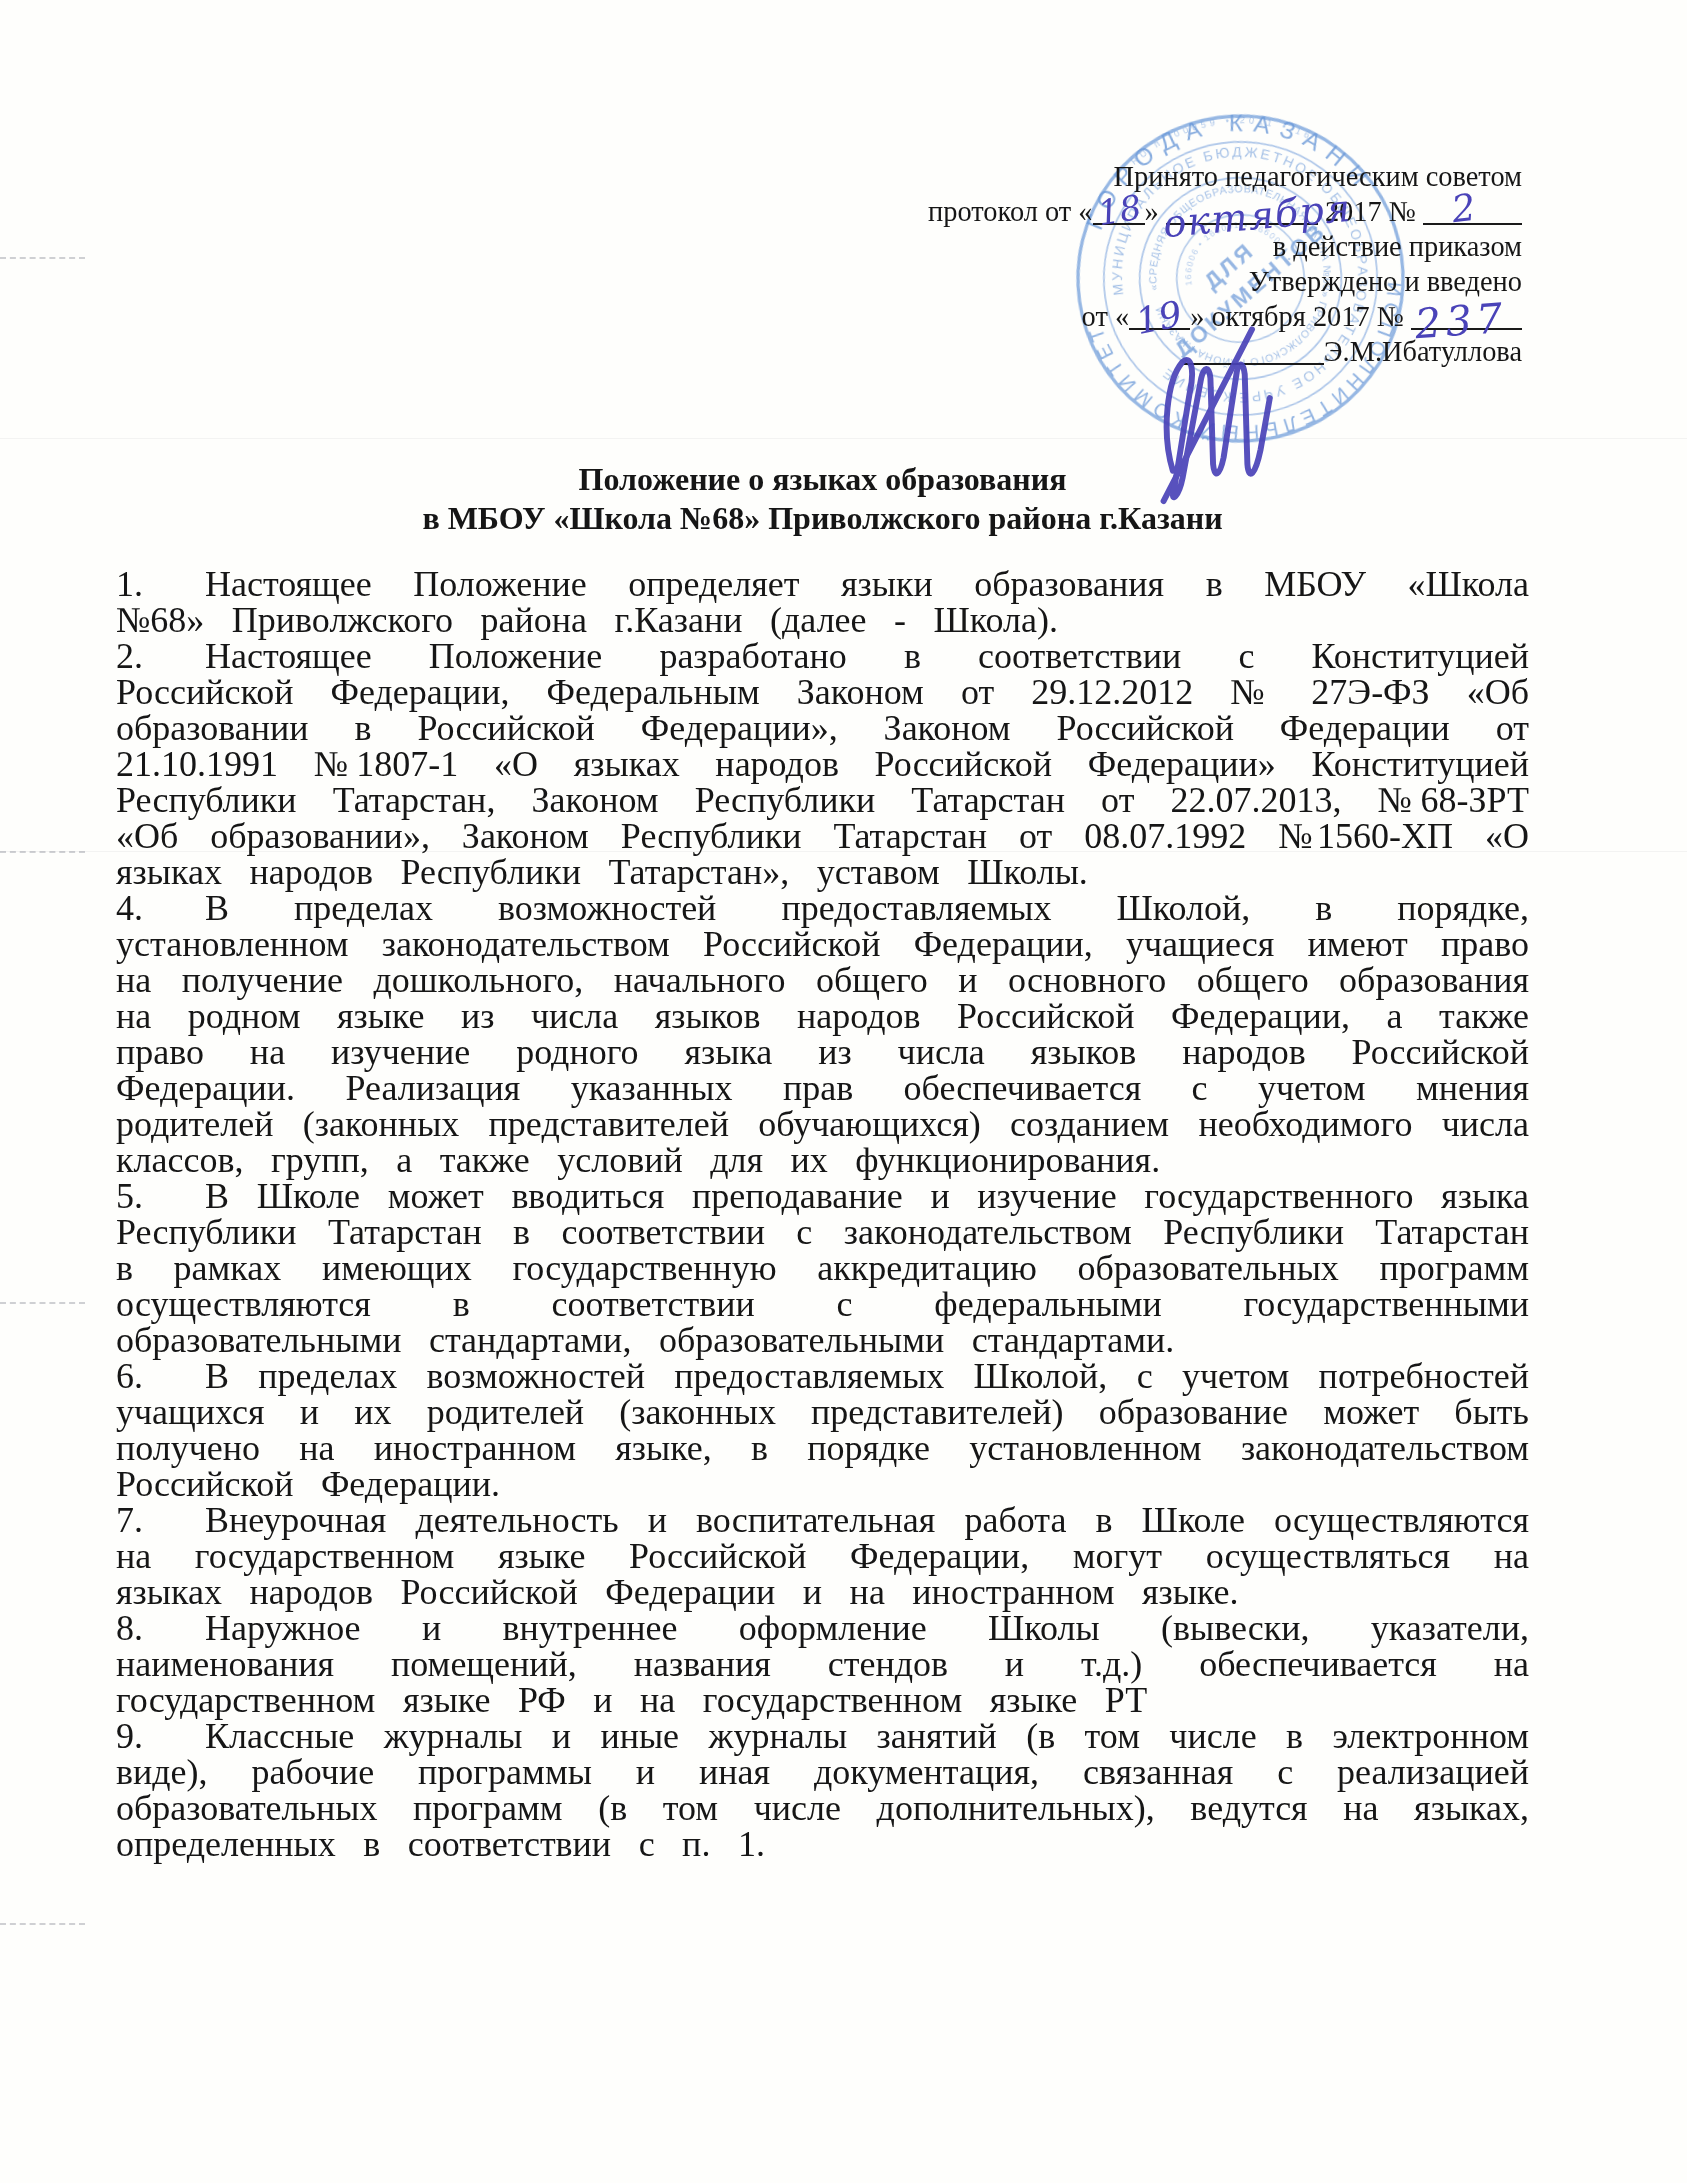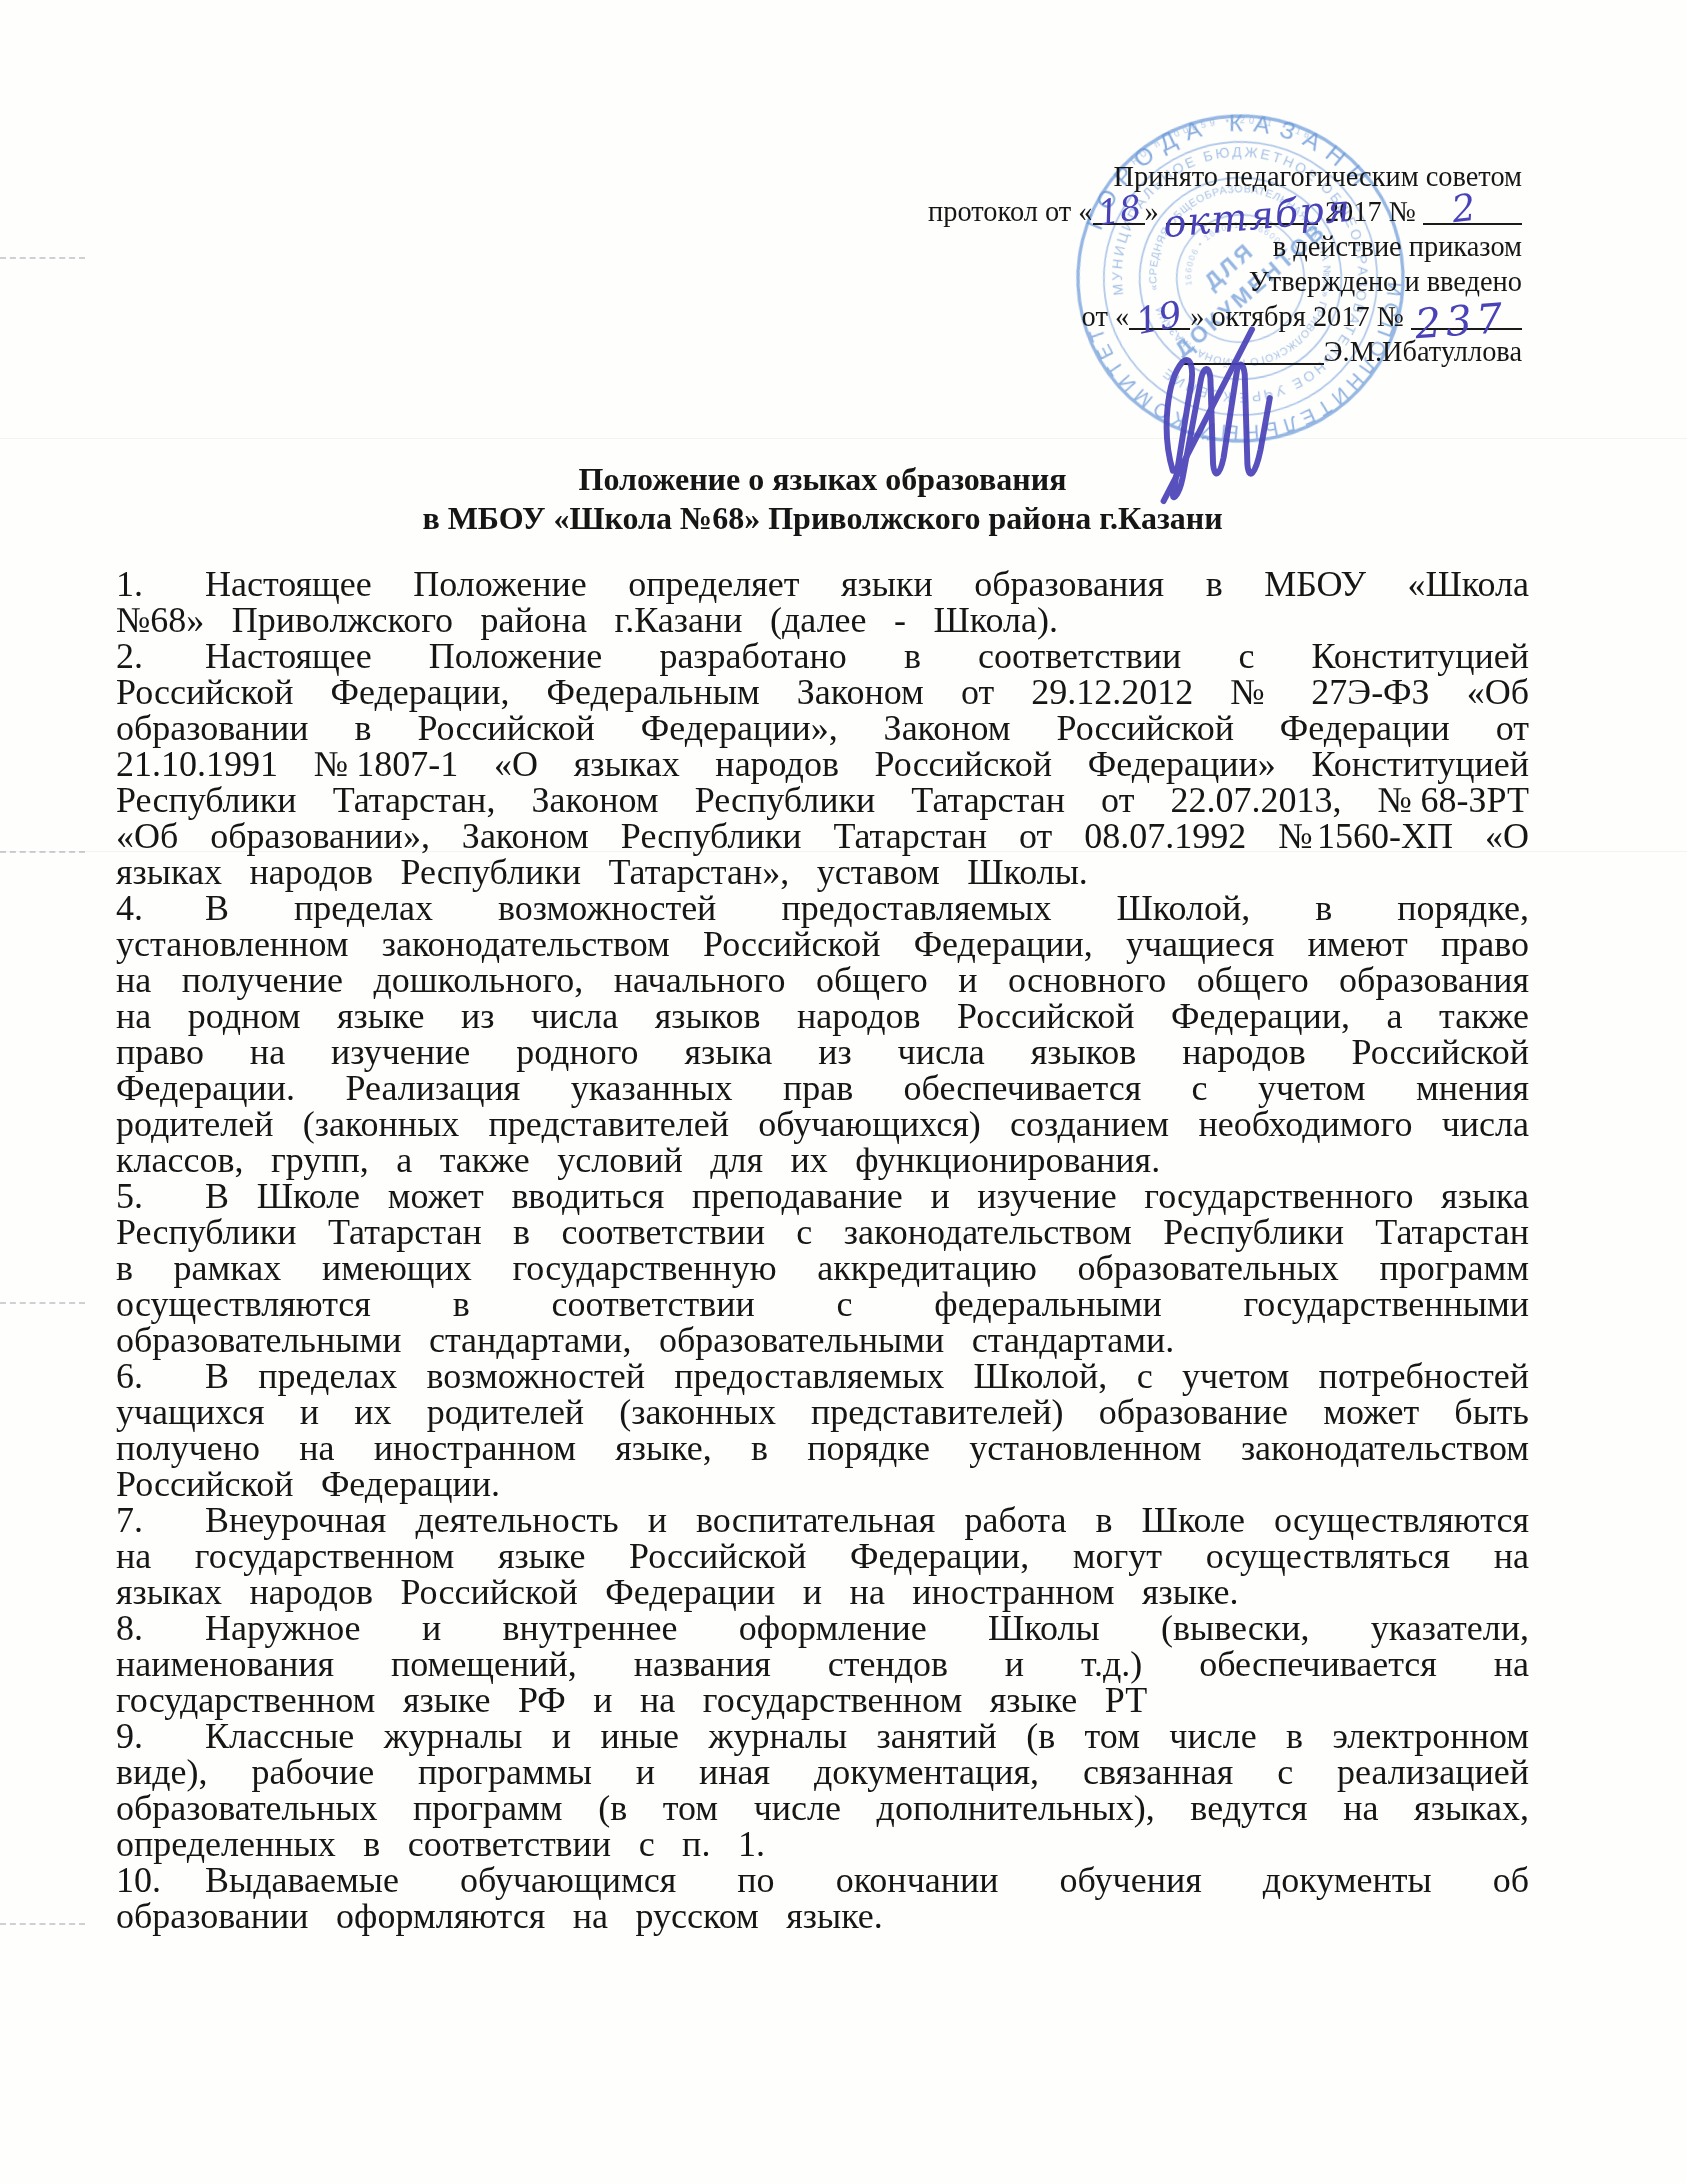--- a/index.html
+++ b/index.html
@@ -118,21 +118,20 @@
 
   <div class="items">
     <p><span class="num">1.</span><span>Настоящее Положение определяет языки образования в МБОУ «Школа №68» Приволжского района г.Казани (далее - Школа).</span></p>
     <p><span class="num">2.</span><span>Настоящее Положение разработано в соответствии с Конституцией Российской Федерации, Федеральным Законом от 29.12.2012 № 27Э-ФЗ «Об образовании в Российской Федерации», Законом Российской Федерации от 21.10.1991 №1807-1 «О языках народов Российской Федерации» Конституцией Республики Татарстан, Законом Республики Татарстан от 22.07.2013, №68-ЗРТ «Об образовании», Законом Республики Татарстан от 08.07.1992 №1560-ХП «О языках народов Республики Татарстан», уставом Школы.</span></p>
     <p><span class="num">4.</span><span>В пределах возможностей предоставляемых Школой, в порядке, установленном законодательством Российской Федерации, учащиеся имеют право на получение дошкольного, начального общего и основного общего образования на родном языке из числа языков народов Российской Федерации, а также право на изучение родного языка из числа языков народов Российской Федерации. Реализация указанных прав обеспечивается с учетом мнения родителей (законных представителей обучающихся) созданием необходимого числа классов, групп, а также условий для их функционирования.</span></p>
     <p><span class="num">5.</span><span>В Школе может вводиться преподавание и изучение государственного языка Республики Татарстан в соответствии с законодательством Республики Татарстан в рамках имеющих государственную аккредитацию образовательных программ осуществляются в соответствии с федеральными государственными образовательными стандартами, образовательными стандартами.</span></p>
     <p><span class="num">6.</span><span>В пределах возможностей предоставляемых Школой, с учетом потребностей учащихся и их родителей (законных представителей) образование может быть получено на иностранном языке, в порядке установленном законодательством Российской Федерации.</span></p>
     <p><span class="num">7.</span><span>Внеурочная деятельность и воспитательная работа в Школе осуществляются на государственном языке Российской Федерации, могут осуществляться на языках народов Российской Федерации и на иностранном языке.</span></p>
     <p><span class="num">8.</span><span>Наружное и внутреннее оформление Школы (вывески, указатели, наименования помещений, названия стендов и т.д.) обеспечивается на государственном языке РФ и на государственном языке РТ</span></p>
     <p><span class="num">9.</span><span>Классные журналы и иные журналы занятий (в том числе в электронном виде), рабочие программы и иная документация, связанная с реализацией образовательных программ (в том числе дополнительных), ведутся на языках, определенных в соответствии с п. 1.</span></p>
-    <p><span class="num">10.</span><span>Выдаваемые обучающимся по окончании обучения документы об образовании оформляются на русском языке.</span></p>
   </div>
 
   <div class="dashline" style="top:257px"></div>
   <div class="dashline" style="top:851px"></div>
   <div class="dashline" style="top:1302px"></div>
   <div class="dashline" style="top:1923px"></div>
   <div class="streak" style="top:438px"></div>
   <div class="streak" style="top:851px"></div>
 
 </div>

